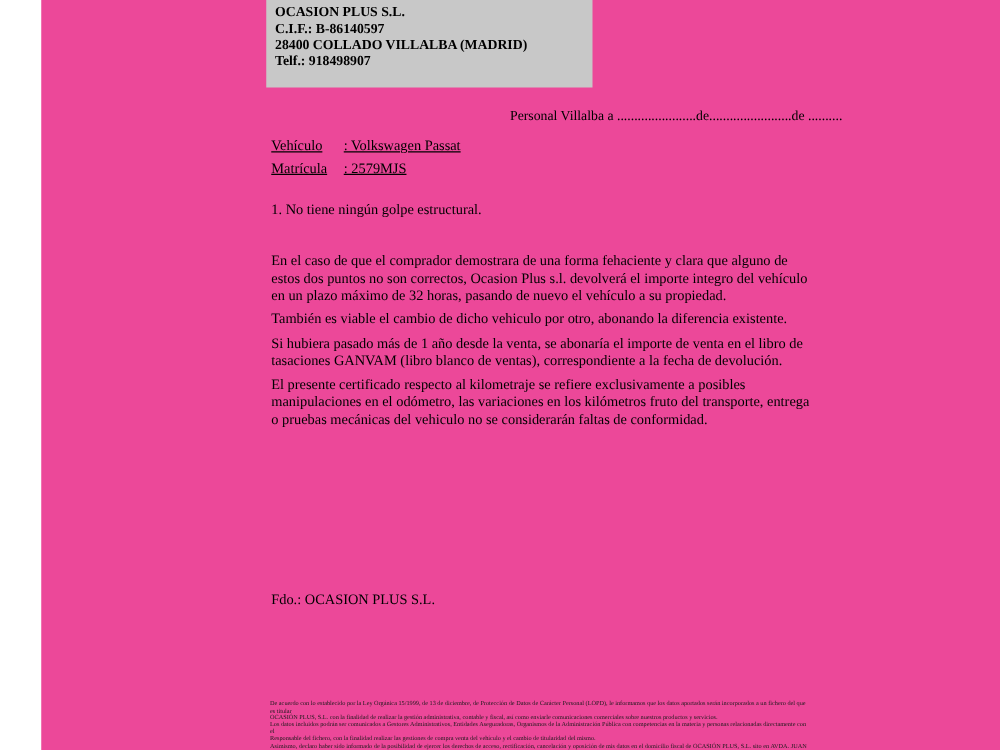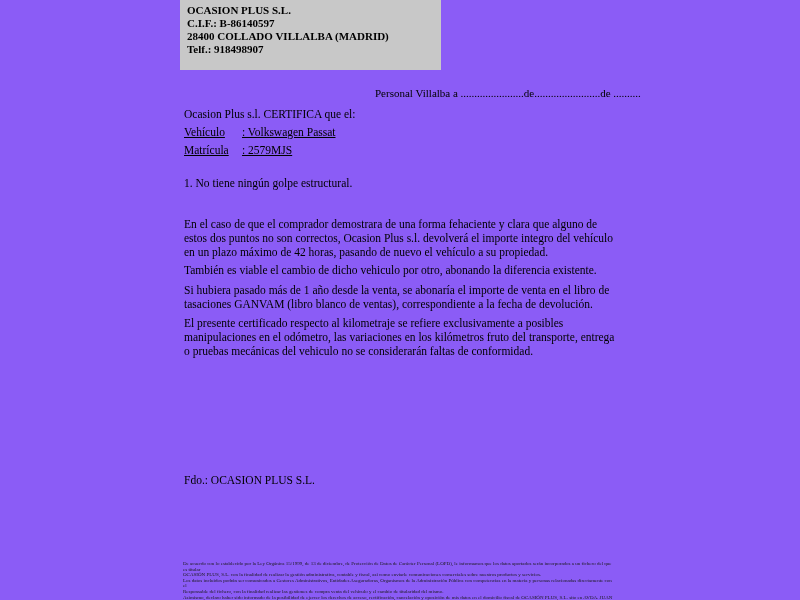--- a/index.html
+++ b/index.html
@@ -7,21 +7,22 @@
   body {
     background: #ffffff;
     font-family: "Liberation Serif", "DejaVu Serif", serif;
     color: #000000;
     position: relative;
     overflow: hidden;
   }
   .page {
     position: absolute;
     inset: 0;
-    background: #8b5cf6;
+    background: #ec4899;
+    margin-left: 33px;
   }
   .letterhead {
     position: absolute;
     left: 180px;
     top: 0;
     width: 261px;
     height: 70px;
     background: #c8c8c8;
     padding: 4px 4px 0 7px;
     font-weight: bold;
@@ -82,29 +83,28 @@
   <div class="letterhead">
     <div>OCASION PLUS S.L.</div>
     <div>C.I.F.: B-86140597</div>
     <div>28400 COLLADO VILLALBA (MADRID)</div>
     <div>Telf.: 918498907</div>
   </div>
 
   <div class="date-line">Personal Villalba a .......................de........................de ..........</div>
 
   <div class="body-block">
-    <p>Ocasion Plus s.l. CERTIFICA que el:</p>
 
     <p class="kv"><span class="kv-label">Vehículo</span><span>: Volkswagen Passat</span></p>
 
     <p class="kv"><span class="kv-label">Matrícula</span><span>: 2579MJS</span></p>
 
     <p class="point p1">1. No tiene ningún golpe estructural.</p>
 
-    <p class="para g1">En el caso de que el comprador demostrara de una forma fehaciente y clara que alguno de estos dos puntos no son correctos, Ocasion Plus s.l. devolverá el importe integro del vehículo en un plazo máximo de 42 horas, pasando de nuevo el vehículo a su propiedad.</p>
+    <p class="para g1">En el caso de que el comprador demostrara de una forma fehaciente y clara que alguno de estos dos puntos no son correctos, Ocasion Plus s.l. devolverá el importe integro del vehículo en un plazo máximo de 32 horas, pasando de nuevo el vehículo a su propiedad.</p>
     <p class="para g2">También es viable el cambio de dicho vehiculo por otro, abonando la diferencia existente.</p>
     <p class="para g3">Si hubiera pasado más de 1 año desde la venta, se abonaría el importe de venta en el libro de tasaciones GANVAM (libro blanco de ventas), correspondiente a la fecha de devolución.</p>
     <p class="para g4">El presente certificado respecto al kilometraje se refiere exclusivamente a posibles manipulaciones en el odómetro, las variaciones en los kilómetros fruto del transporte, entrega o pruebas mecánicas del vehiculo no se considerarán faltas de conformidad.</p>
   </div>
 
   <div class="signature">Fdo.: OCASION PLUS S.L.</div>
 
   <div class="footer">
     <div>De acuerdo con lo establecido por la Ley Orgánica 15/1999, de 13 de diciembre, de Protección de Datos de Carácter Personal (LOPD), le informamos que los datos aportados serán incorporados a un fichero del que es titular</div>
     <div>OCASIÓN PLUS, S.L. con la finalidad de realizar la gestión administrativa, contable y fiscal, así como enviarle comunicaciones comerciales sobre nuestros productos y servicios.</div>

